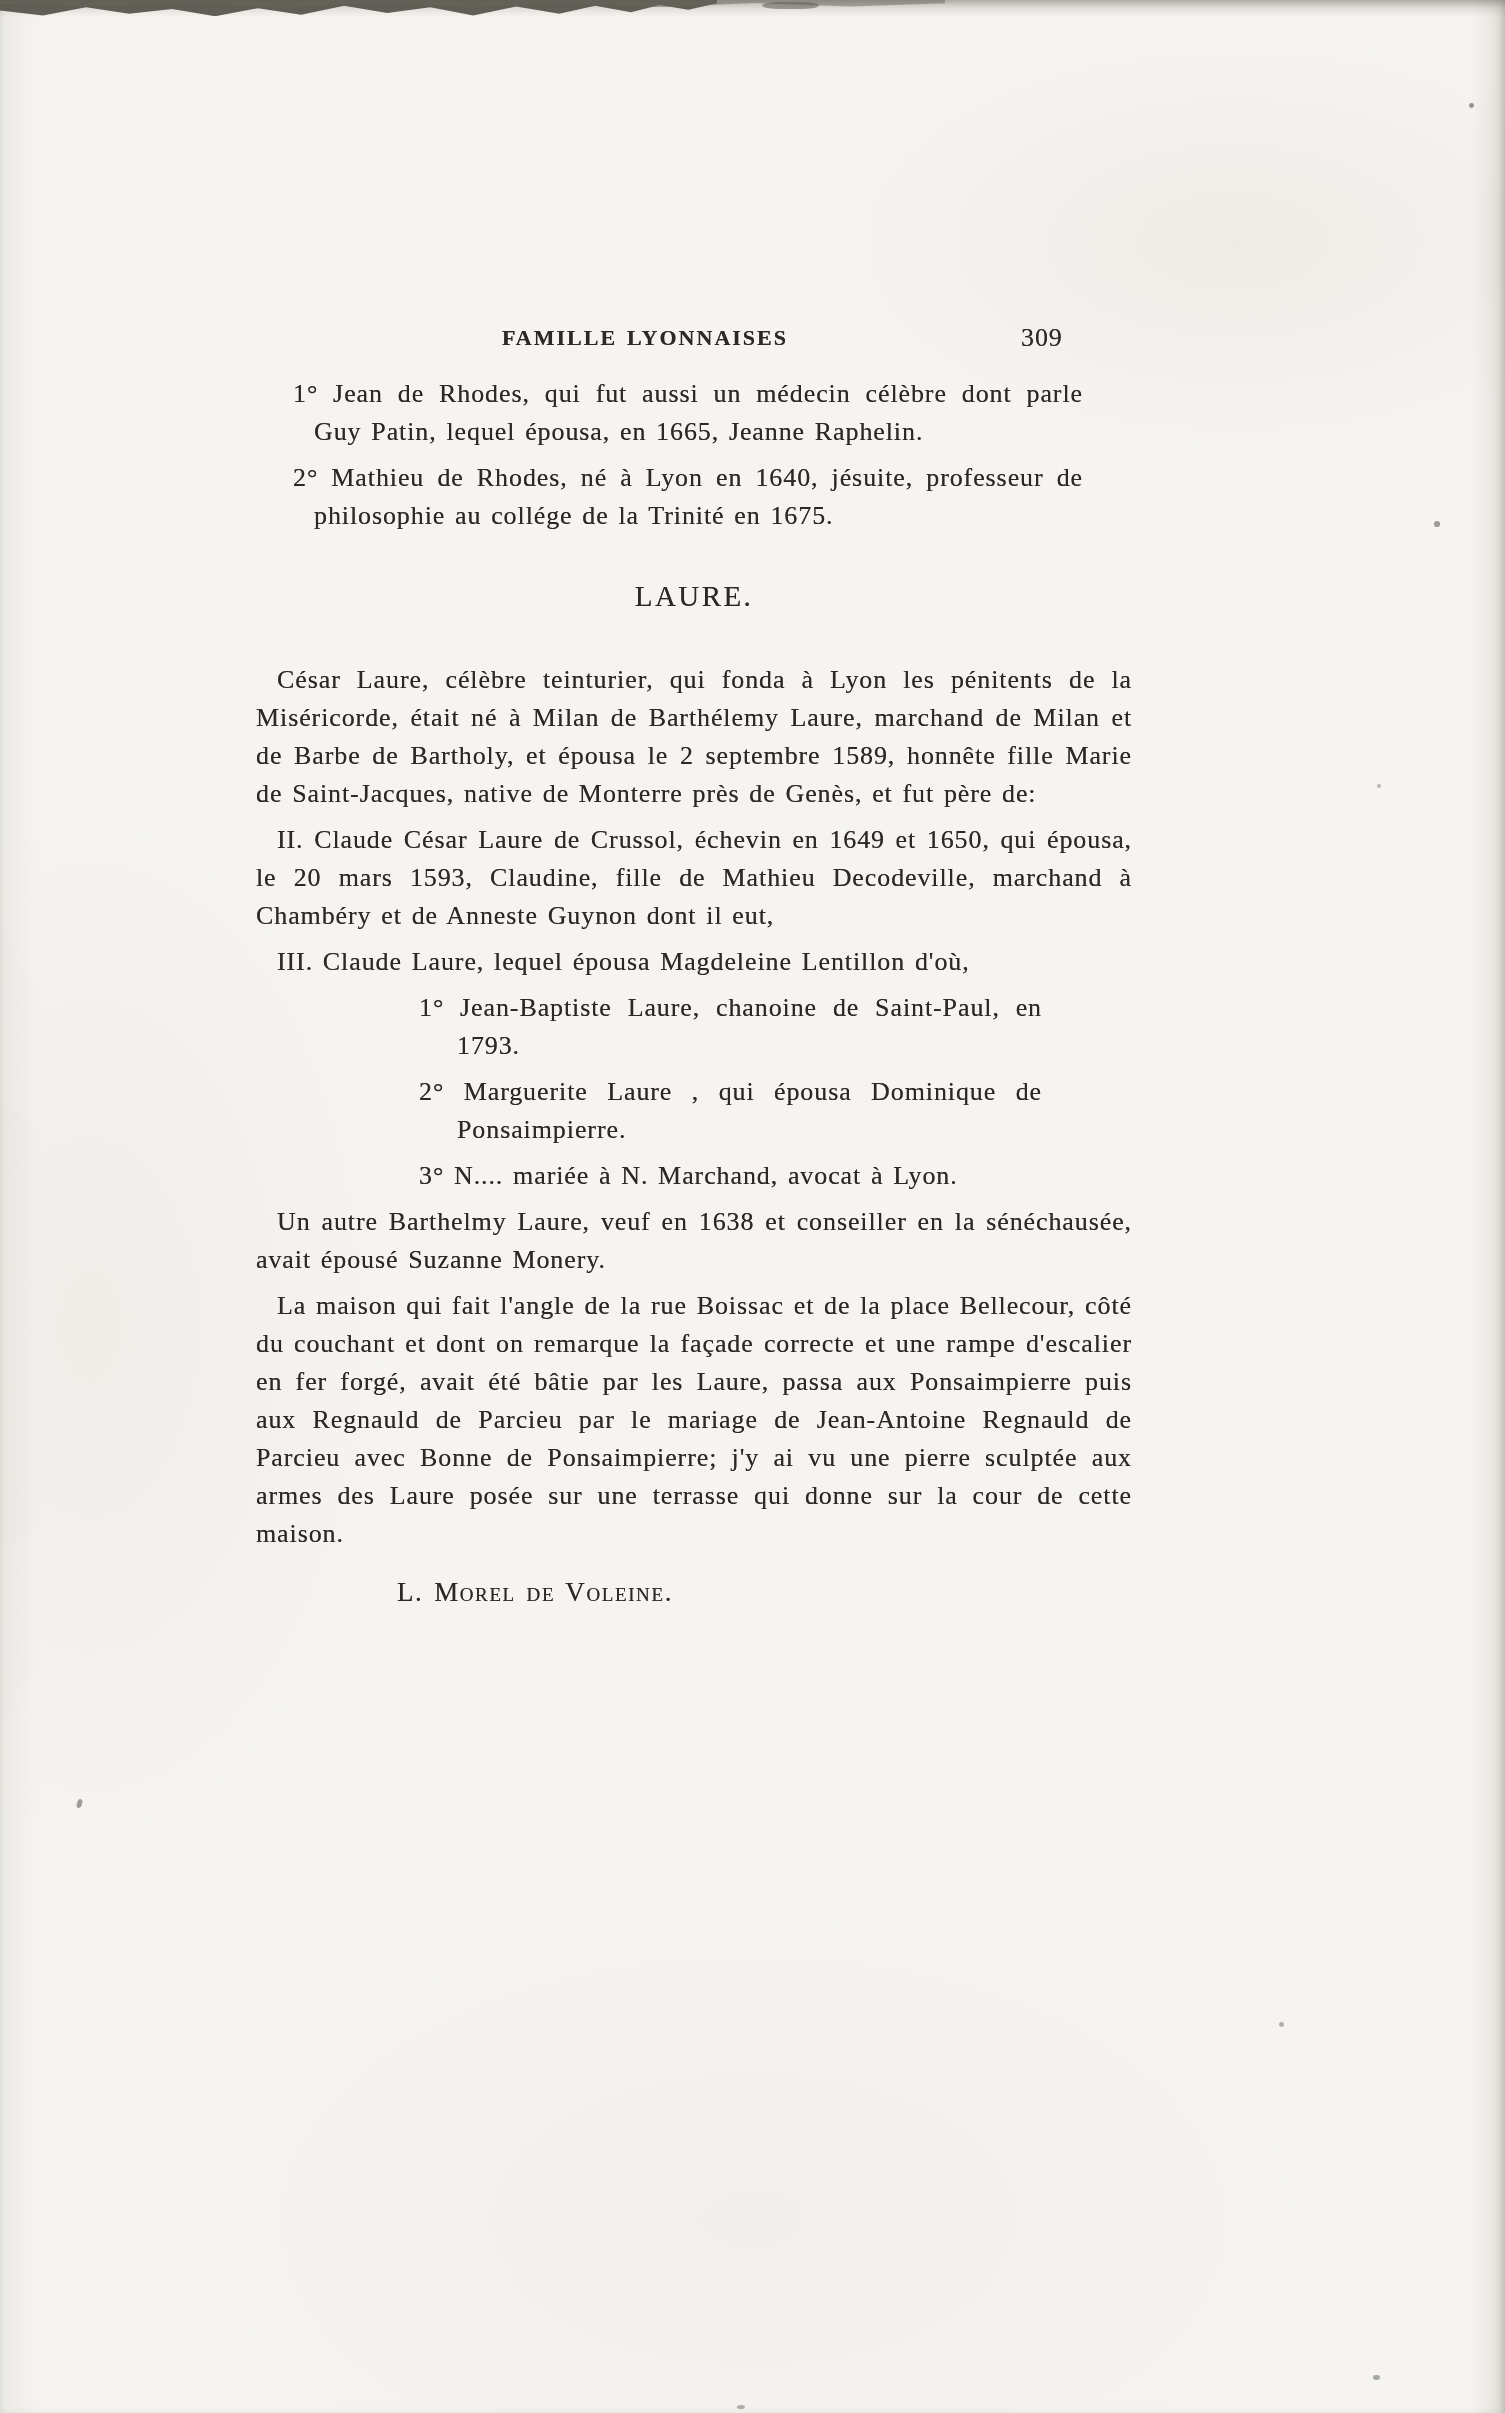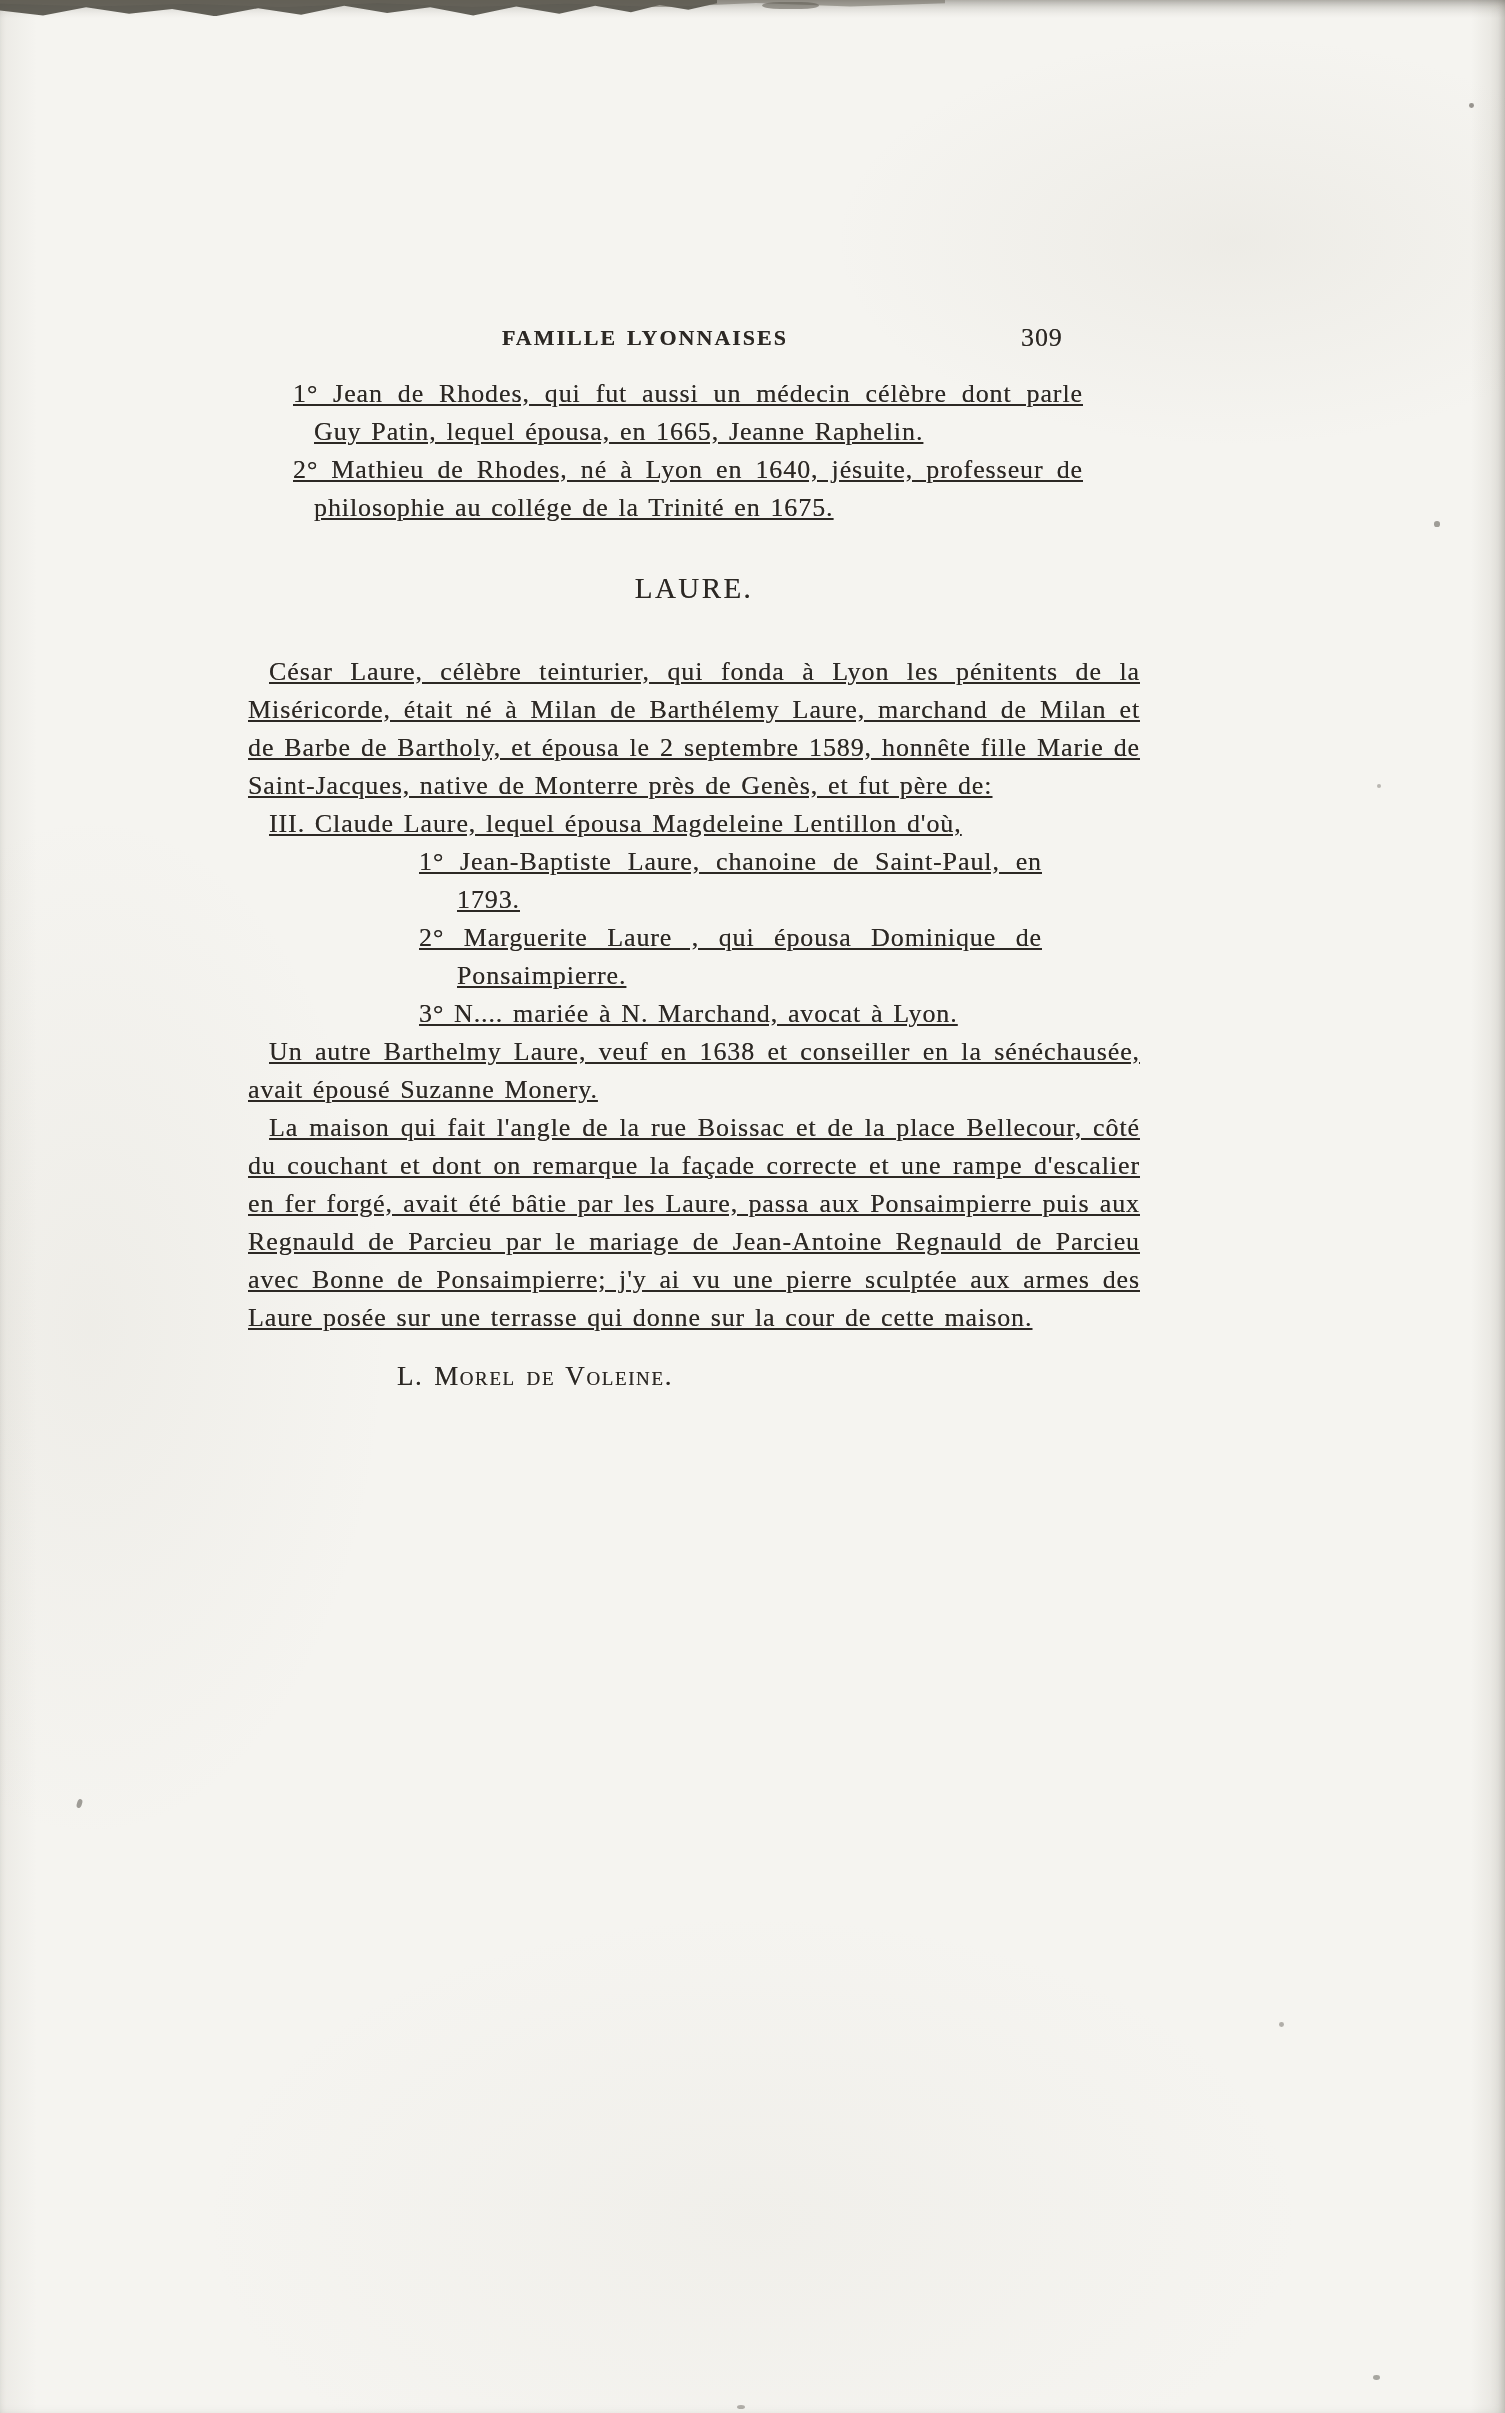--- a/index.html
+++ b/index.html
@@ -40,21 +40,21 @@
     letter-spacing:0.9px;word-spacing:2.4px;
     text-align:justify;
     text-shadow:0 0 0.5px rgba(44,40,36,.65);
   }
   .header{position:relative;height:38px;margin-bottom:18px;}
   .running-title{
     position:absolute;left:397px;transform:translateX(-50%);
     font-size:22px;font-weight:bold;letter-spacing:2px;white-space:nowrap;
   }
   .page-number{position:absolute;left:764px;font-size:26px;margin-left:9px;}
-  p{margin:0;text-decoration:underline;}
+  p{margin:8px;}
   .intro-item{margin-left:45px;margin-right:57px;padding-left:21px;text-indent:-21px;}
   .section-heading{
     font-size:29px;font-weight:normal;letter-spacing:2.4px;
     text-align:center;margin:42px 0 46px 0;
   }
   .para{text-indent:21px;}
   .sub-item{margin-left:171px;margin-right:98px;padding-left:38px;text-indent:-38px;}
   .signature{
     position:relative;left:149px;
     margin-top:19.5px;text-align:left;
@@ -84,20 +84,21 @@
       <span class="running-title">FAMILLE LYONNAISES</span>
       <span class="page-number">309</span>
     </div>
 
     <p class="intro-item">1° Jean de Rhodes, qui fut aussi un médecin célèbre dont parle Guy Patin, lequel épousa, en 1665, Jeanne Raphelin.</p>
     <p class="intro-item">2° Mathieu de Rhodes, né à Lyon en 1640, jésuite, professeur de philosophie au collége de la Trinité en 1675.</p>
 
     <h2 class="section-heading">LAURE.</h2>
 
     <p class="para">César Laure, célèbre teinturier, qui fonda à Lyon les pénitents de la Miséricorde, était né à Milan de Barthélemy Laure, marchand de Milan et de Barbe de Bartholy, et épousa le 2 septembre 1589, honnête fille Marie de Saint-Jacques, native de Monterre près de Genès, et fut père de:</p>
+    <p class="para">II. Claude César Laure de Crussol, échevin en 1649 et 1650, qui épousa, le 20 mars 1593, Claudine, fille de Mathieu Decodeville, marchand à Chambéry et de Anneste Guynon dont il eut,</p>
     <p class="para">III. Claude Laure, lequel épousa Magdeleine Lentillon d'où,</p>
 
     <p class="sub-item">1° Jean-Baptiste Laure, chanoine de Saint-Paul, en 1793.</p>
     <p class="sub-item">2° Marguerite Laure , qui épousa Dominique de Ponsaimpierre.</p>
     <p class="sub-item">3° N.... mariée à N. Marchand, avocat à Lyon.</p>
 
     <p class="para">Un autre Barthelmy Laure, veuf en 1638 et conseiller en la sénéchausée, avait épousé Suzanne Monery.</p>
     <p class="para">La maison qui fait l'angle de la rue Boissac et de la place Bellecour, côté du couchant et dont on remarque la façade correcte et une rampe d'escalier en fer forgé, avait été bâtie par les Laure, passa aux Ponsaimpierre puis aux Regnauld de Parcieu par le mariage de Jean-Antoine Regnauld de Parcieu avec Bonne de Ponsaimpierre; j'y ai vu une pierre sculptée aux armes des Laure posée sur une terrasse qui donne sur la cour de cette maison.</p>
 
     <div class="signature">L. Morel de Voleine.</div>

